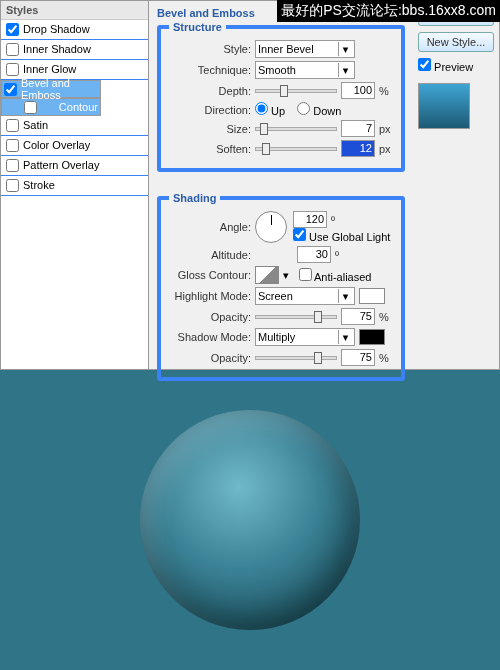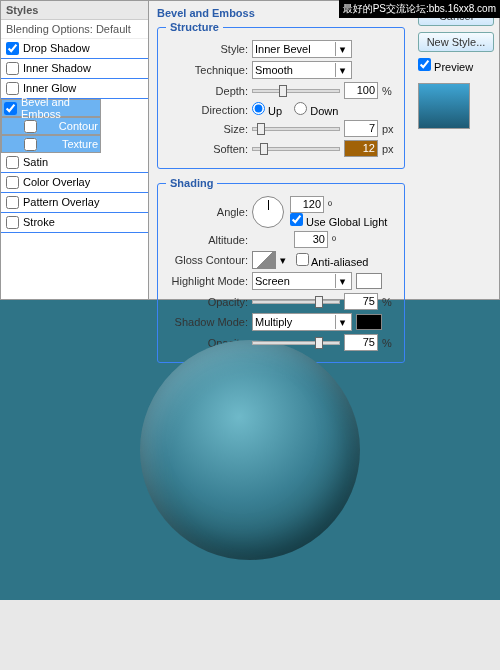--- a/index.html
+++ b/index.html
@@ -1,83 +1,78 @@
 <!DOCTYPE html>
 <html><head>
 <meta charset="utf-8">
 <style>
 *{box-sizing:border-box;margin:0;padding:0;font-family:Tahoma,sans-serif;font-size:11px}
 body{background:#e8e8e8;width:500px}
-.wrap{display:flex;background:#f0f0f0;border:1px solid #999;height:300px}
+.wrap{display:flex;background:#f0f0f0;border:1px solid #999;height:370px}
 .sidebar{width:148px;border-right:1px solid #999;background:#fff}
 .sidebar-hdr{background:#e8e8e8;padding:3px 5px;border-bottom:1px solid #ccc;font-weight:bold;color:#555}
 .sidebar-sub{padding:3px 5px;border-bottom:1px solid #eee;color:#555}
 .sl{display:flex;padding:3px 5px;border-bottom:1px solid #3b82f6;gap:4px}
 .sl input{margin:0}
 .sl.sel{background:#6db3f2;color:#fff}
 .sl.ind{padding-left:22px}
 .main{flex:1;padding:6px 8px}
-.fset{border:1px solid #3b82f6;border-radius:3px;margin-bottom:8px;padding:4px 8px 8px}
+.fset{border:4px solid #3b82f6;border-radius:3px;margin-bottom:20px;padding:4px 8px 8px}
 .fleg{color:#2a5caa;font-weight:bold;padding:0 4px}
 .ftitle{color:#2a5caa;font-weight:bold;margin-bottom:2px}
 .row{display:flex;align-items:center;margin:3px 0;gap:4px}
 .lbl{width:82px;text-align:right;color:#333}
 .sel{width:100px;height:18px;border:1px solid #999;background:#fff;padding:4px 2px;display:flex;align-items:center;justify-content:space-between}
 .sel .arr{width:14px;height:14px;border-left:1px solid #999;text-align:center;line-height:14px}
 .slider{flex:1;height:4px;background:#ddd;border:1px solid #aaa;position:relative;max-width:100px}
 .thumb{position:absolute;width:8px;height:12px;background:#eee;border:1px solid #666;top:-5px}
 .num{width:34px;height:17px;border:1px solid #999;text-align:right;padding:0 2px;background:#fff;line-height:15px}
-.num.selnum{background:#a16207;color:#fff}
+.num.selnum{background:#1d4ed8;color:#fff}
 .unit{color:#333;width:14px}
 .rad{display:flex;gap:12px;align-items:center}
 .anglewrap{display:flex;align-items:flex-end;gap:6px}
 .angdial{width:32px;height:32px;border:1px solid #888;border-radius:50%;background:#fff;position:relative}
 .angdial::after{content:'';position:absolute;width:1px;height:10px;background:#000;left:50%;top:3px}
 .contour{width:24px;height:18px;border:1px solid #888;background:linear-gradient(135deg,#fff 50%,#888 50%)}
 .swatch{width:26px;height:16px;border:1px solid #888}
 .rpanel{width:86px;padding:5px;display:flex;flex-direction:column;gap:6px;align-items:flex-start}
 .btn{width:76px;height:20px;background:linear-gradient(#f5fbff,#cfe7fb);border:1px solid #7aa;border-radius:3px;text-align:center;line-height:18px;color:#333}
 .prev{width:52px;height:46px;background:linear-gradient(#3fa5d4,#1d5a74);border:1px solid #999;margin-top:4px}
-.banner{position:absolute;top:0;right:0;background:#000;color:#fff;padding:2px 4px;font-size:10px}
+.banner{position:absolute;top:0;right:0;background:#000;color:#fff;padding:2px 4px;font-size:14px}
 .preview-area{width:500px;height:300px;background:#2f7487;display:flex;align-items:center;justify-content:center}
 .ball{width:220px;height:220px;border-radius:50%;background:radial-gradient(circle at 45% 35%,#6fb9c9 0%,#3a8094 45%,#1d5562 80%,#143d48 100%);box-shadow:inset -8px -12px 30px rgba(0,0,0,.35),inset 10px 14px 24px rgba(255,255,255,.2)}
 </style>
 </head>
 <body>
 
 <div class="banner">最好的PS交流论坛:bbs.16xx8.com</div>
 
 <div class="wrap">
  <div class="sidebar">
   <div class="sidebar-hdr">Styles</div>
-  <div class="sidebar-sub">Blending Options: Default</div>
   <div id="sidebar-list">
         <div class="sl">
           <input type="checkbox" checked="" style="">
           <span>Drop Shadow</span>
         </div>
         <div class="sl">
           <input type="checkbox" style="">
           <span>Inner Shadow</span>
         </div>
         <div class="sl">
           <input type="checkbox" style="">
           <span>Inner Glow</span>
         </div>
         <div class="sl sel">
           <input type="checkbox" checked="" style="">
           <span>Bevel and Emboss</span>
         </div>
         <div class="sl sel ind">
           <input type="checkbox" style="">
           <span>Contour</span>
-        </div>
-        <div class="sl sel ind">
-          <input type="checkbox" style="">
-          <span>Texture</span>
         </div>
         <div class="sl">
           <input type="checkbox" style="">
           <span>Satin</span>
         </div>
         <div class="sl">
           <input type="checkbox" style="">
           <span>Color Overlay</span>
         </div>
         <div class="sl">

